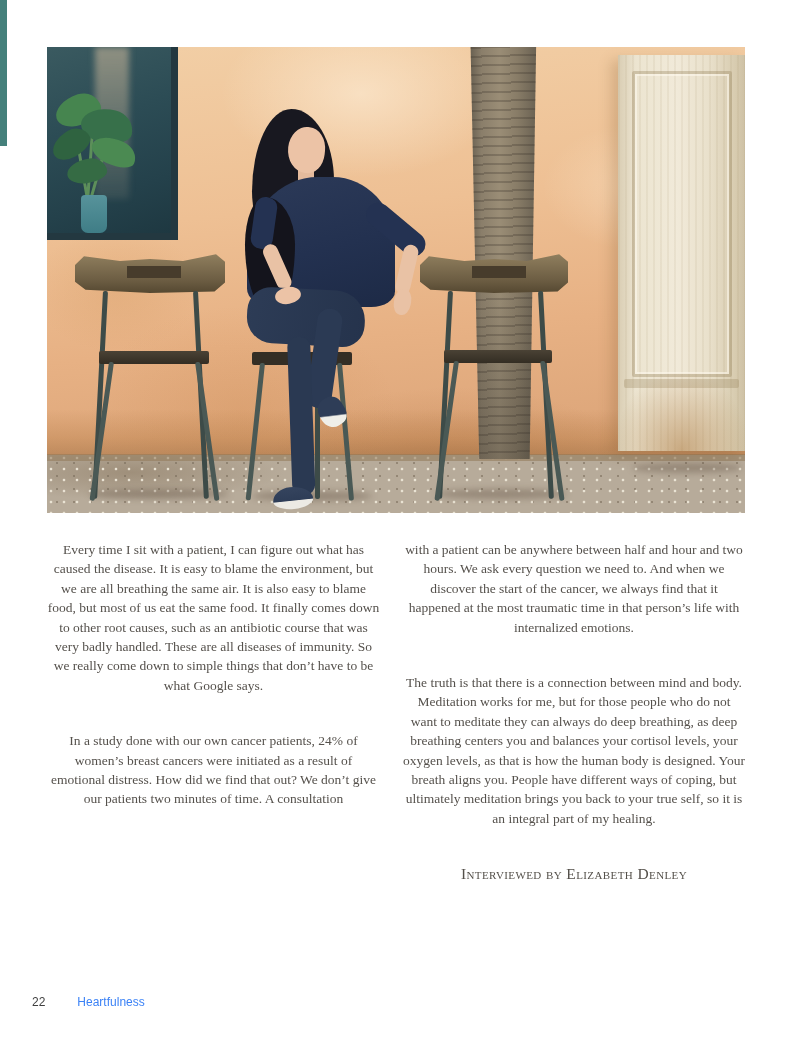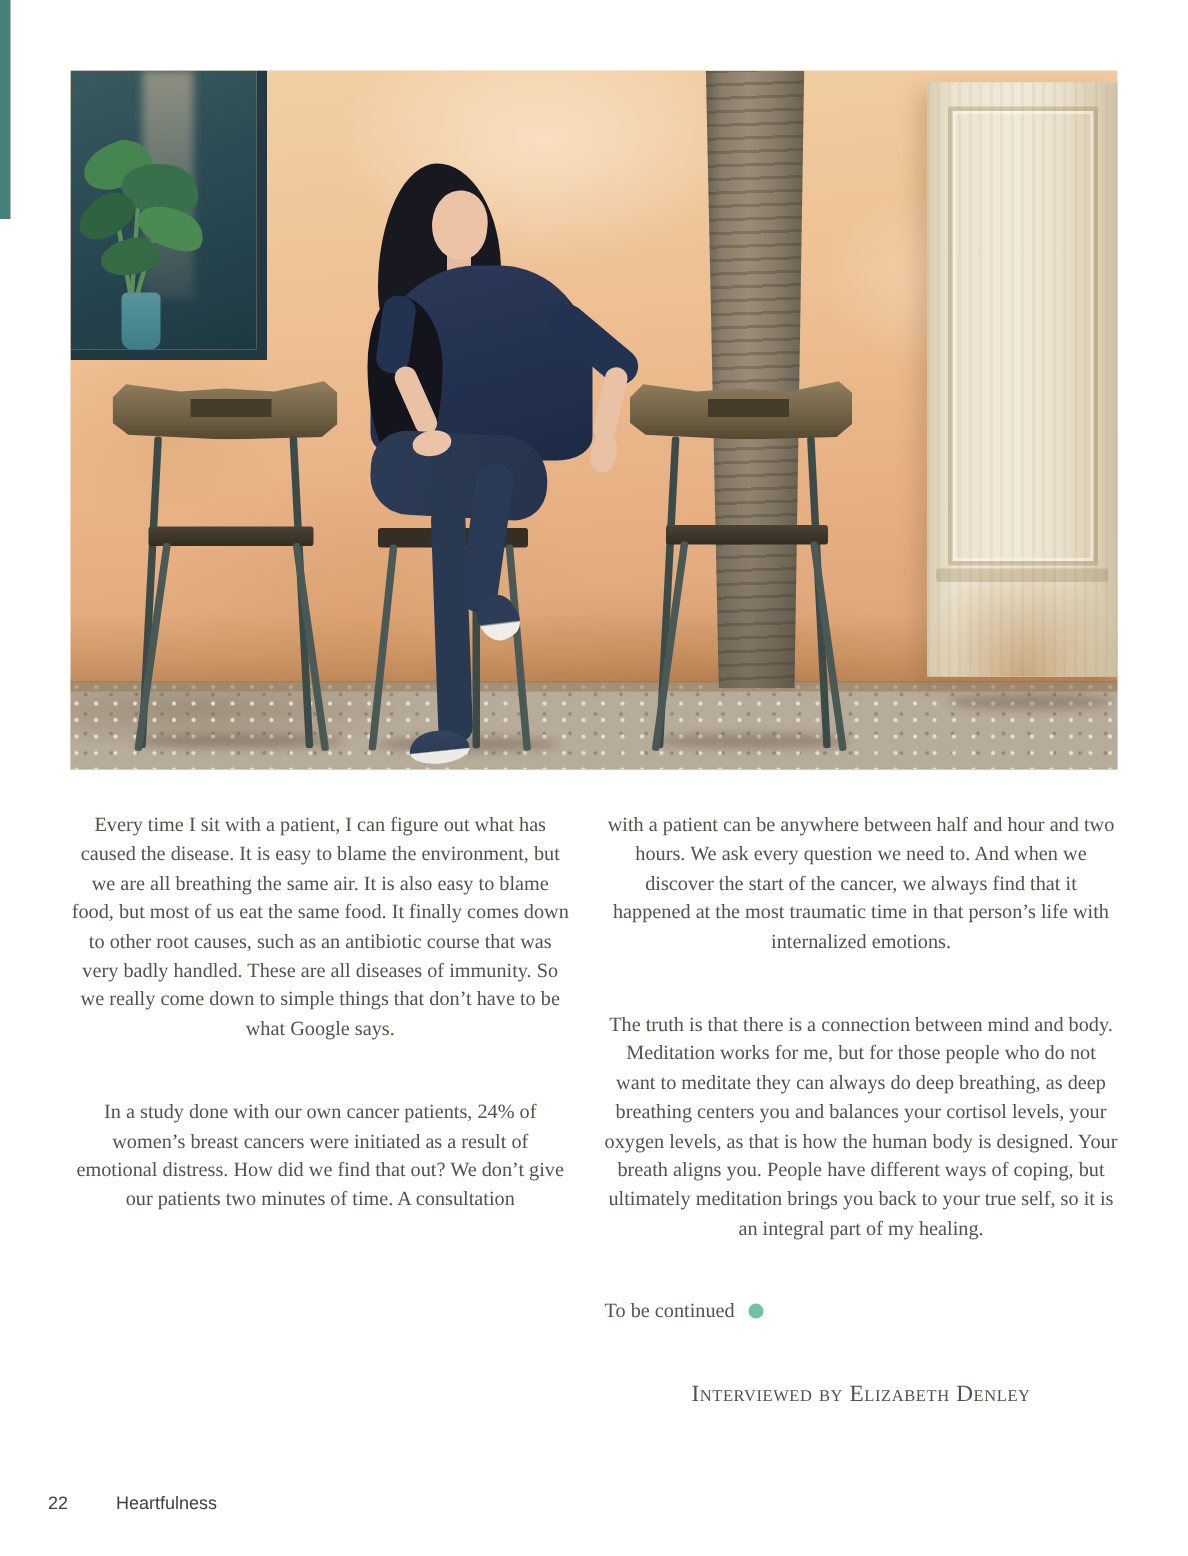--- a/index.html
+++ b/index.html
@@ -120,21 +120,21 @@
   .col-right{width:342px;}
   .columns p{margin:0 0 36px 0;text-align:center;}
   .continued{display:flex;align-items:center;gap:9px;margin:0 0 36px 0;}
   .dot{width:10px;height:10px;border-radius:50%;background:#72c0a7;display:inline-block;}
   .byline{margin-top:6px;font-variant:small-caps;font-size:15.5px;letter-spacing:.4px;color:#54504a;text-align:left;}
 
   
   .footer{position:absolute;left:32px;top:995px;display:flex;align-items:baseline;gap:32px;
     font-family:"Liberation Sans","DejaVu Sans",sans-serif;font-size:12px;}
   .page-num{color:#3f3f3f;}
-  .mag-name{color:#404040;}
+  .mag-name{color:#3b82f6;}
 </style>
 </head>
 <body>
 
 <div id="page">
 
   <div class="edge-tab"></div>
 
   <div class="photo">
     <div class="wall-tex"></div>
@@ -218,24 +218,20 @@
   </div>
 
   <div class="columns">
     <div class="col-left">
       <p>Every time I sit with a patient, I can figure out what has caused the disease. It is easy to blame the environment, but we are all breathing the same air.  It is also easy to blame food, but most of us eat the same food. It finally comes down to other root causes, such as an antibiotic course that was very badly handled. These are all diseases of immunity. So we really come down to simple things that don’t have to be what Google says.</p>
       <p>In a study done with our own cancer patients, 24% of women’s breast cancers were initiated as a result of emotional distress. How did we find that out? We don’t give our patients two minutes of time. A consultation</p>
     </div>
     <div class="col-right">
       <p>with a patient can be anywhere between half and hour and two hours. We ask every question we need to. And when we discover the start of the cancer, we always find that it happened at the most traumatic time in that person’s life with internalized emotions.</p>
       <p>The truth is that there is a connection between mind and body. Meditation works for me, but for those people who do not want to meditate they can always do deep breathing, as deep breathing centers you and balances your cortisol levels, your oxygen levels, as that is how the human body is designed. Your breath aligns you. People have different ways of coping, but ultimately meditation brings you back to your true self, so it is an integral part of my healing.</p>
-      <p class="continued">
-          <span>To be continued</span>
-          <span class="dot"></span>
-        </p>
       <p class="byline">Interviewed by Elizabeth Denley</p>
     </div>
   </div>
 
   <div class="footer">
     <span class="page-num">22</span>
     <span class="mag-name">Heartfulness</span>
   </div>
 
 </div>

